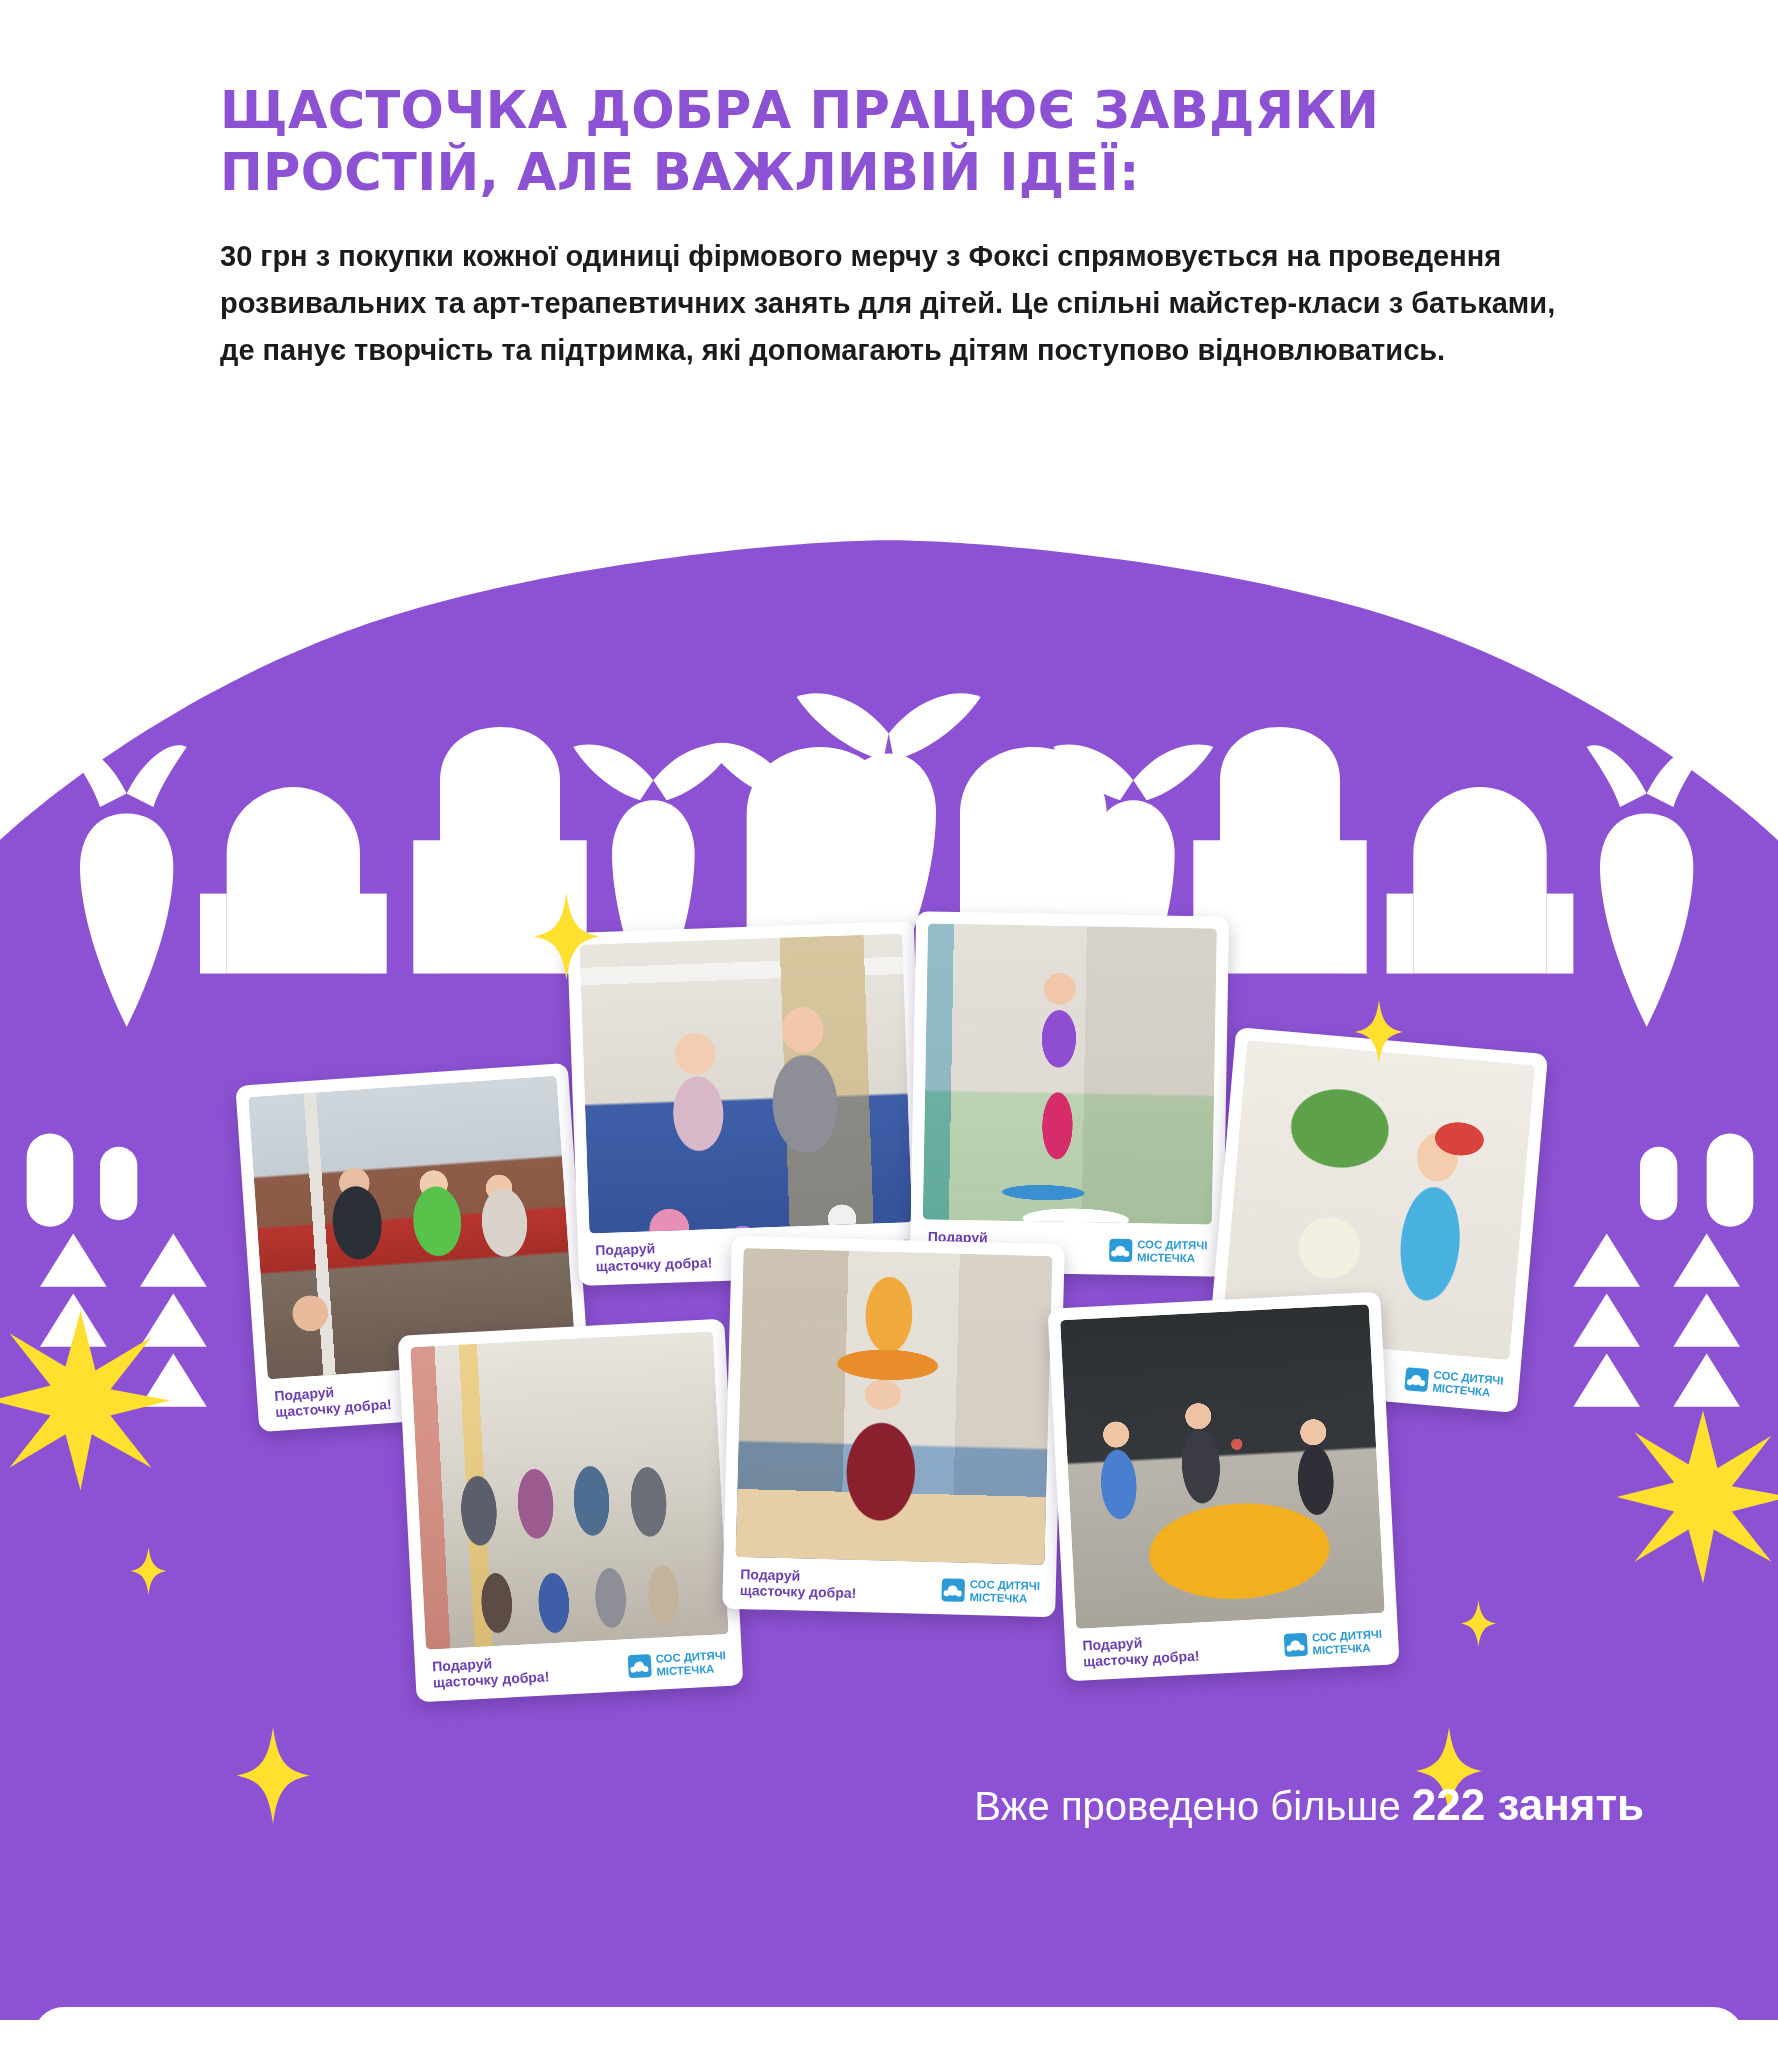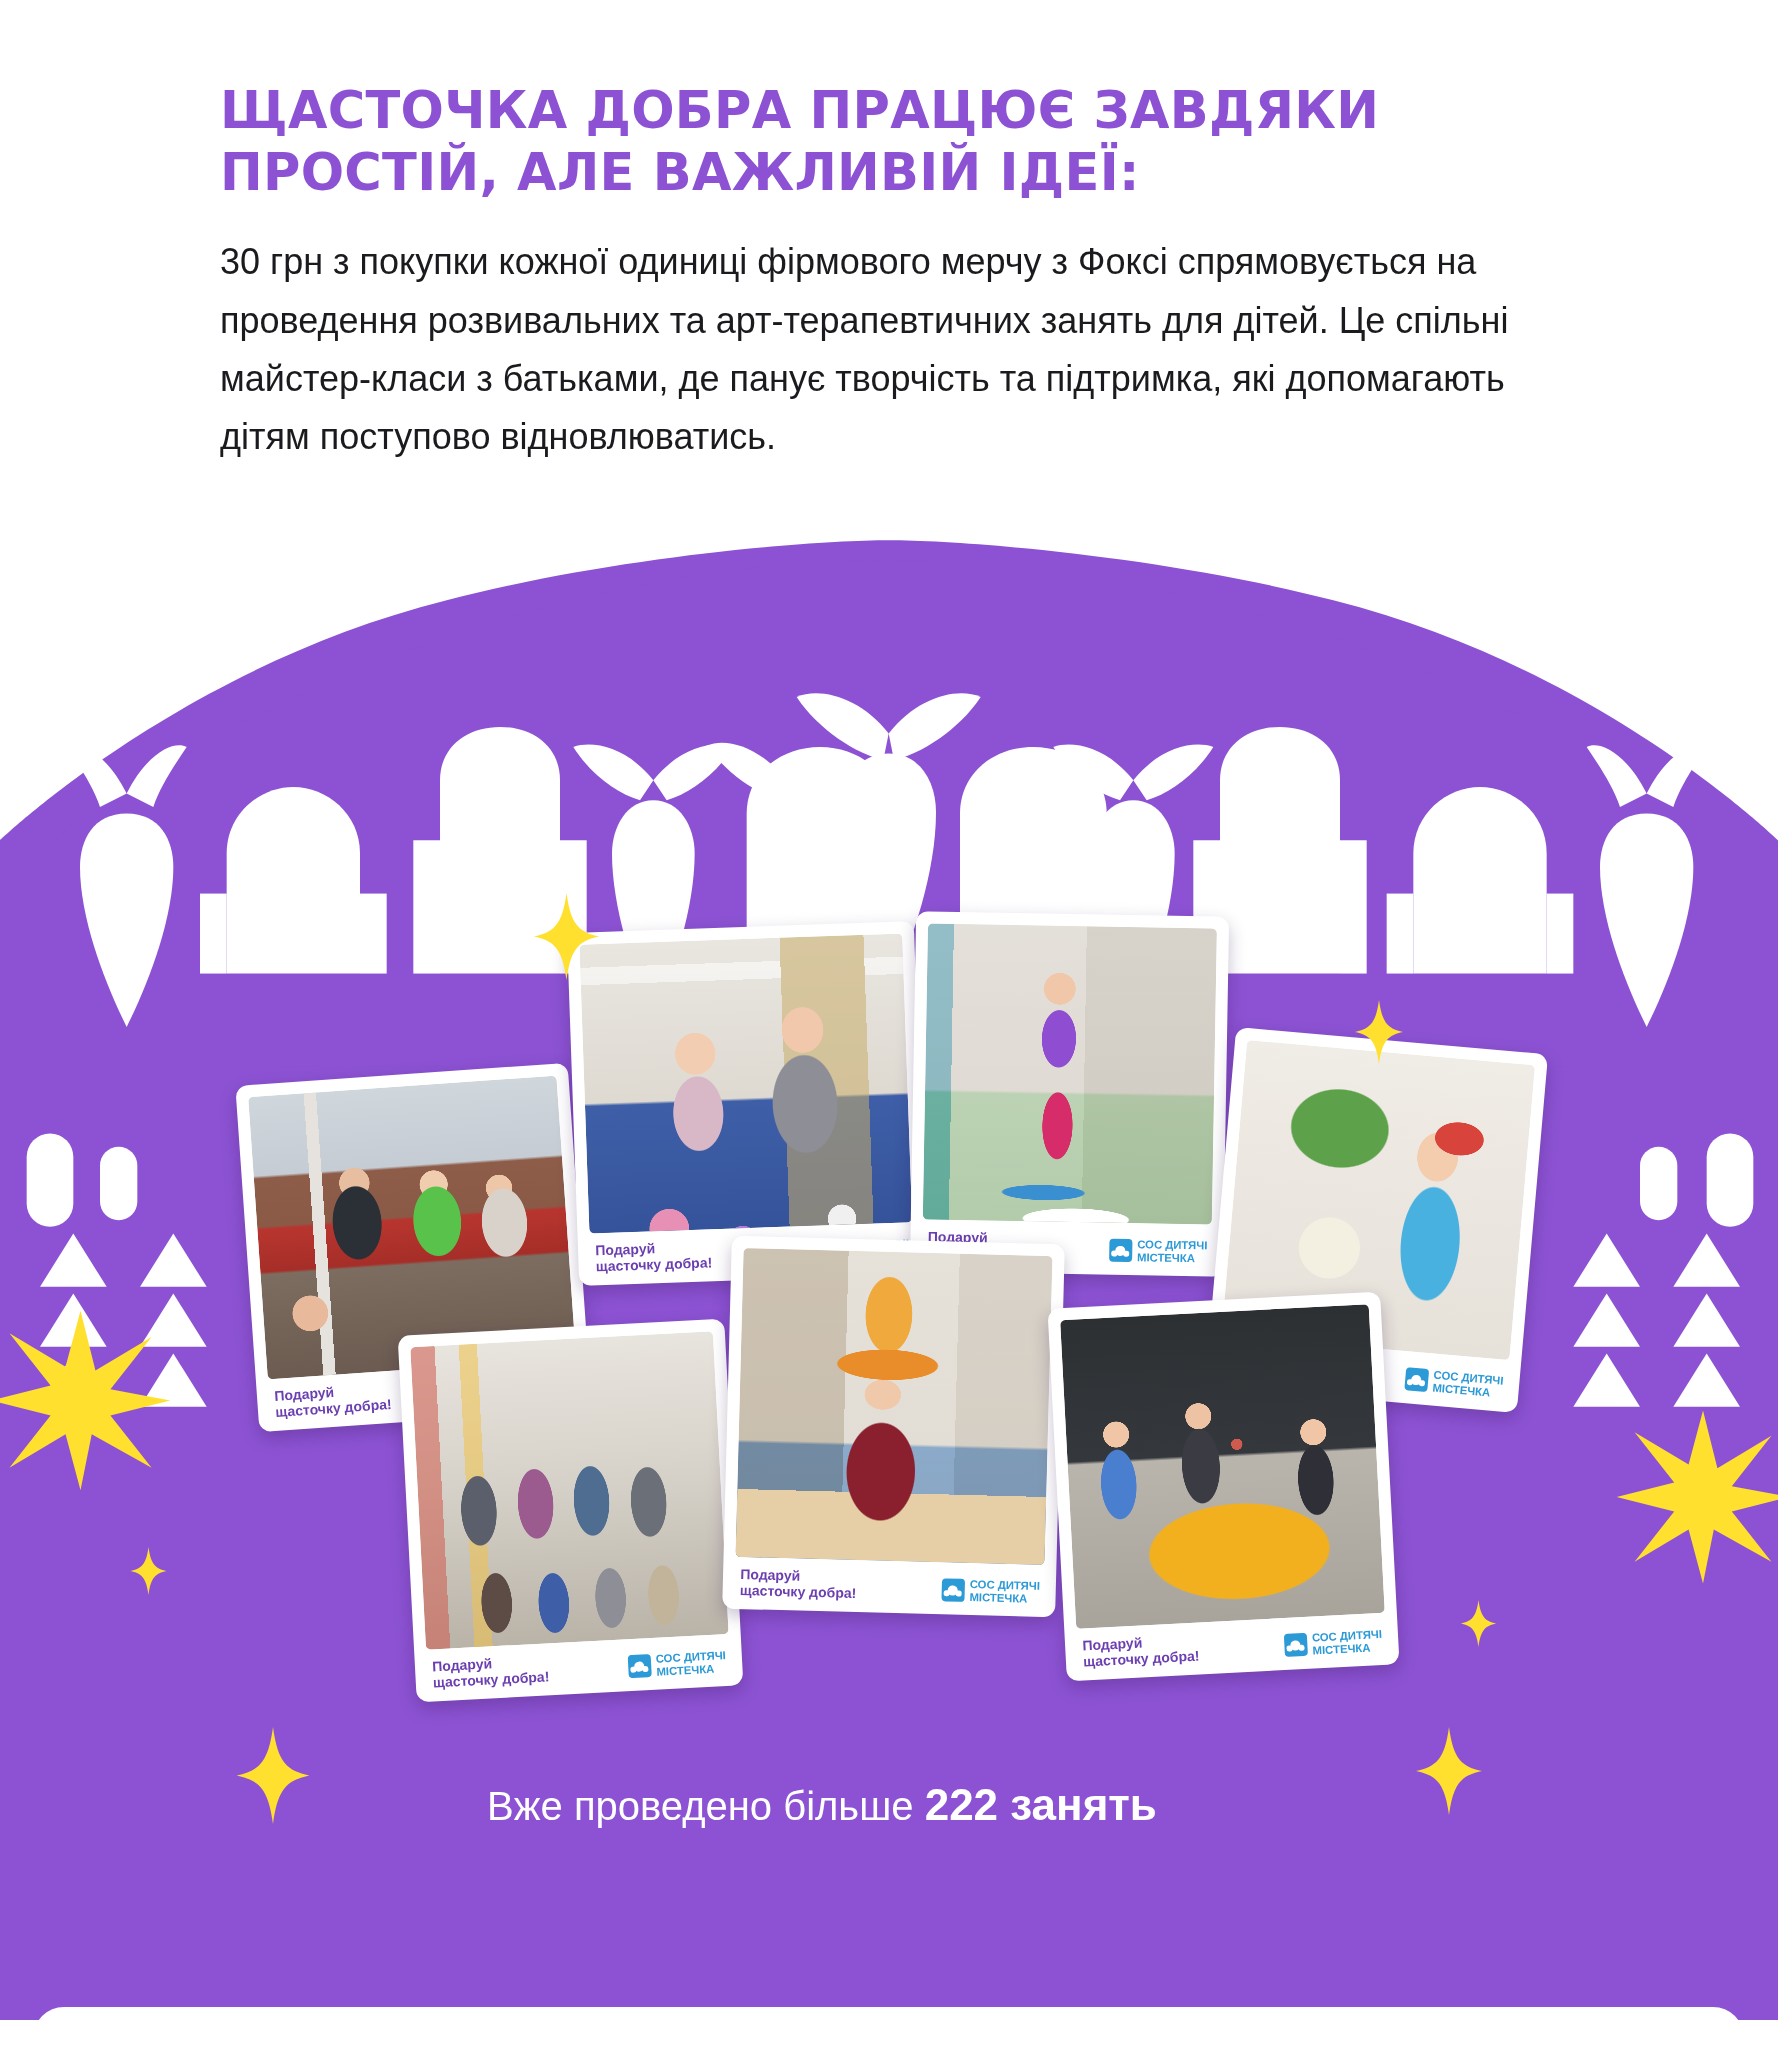--- a/index.html
+++ b/index.html
@@ -31,24 +31,24 @@
     font-size: 51px;
     line-height: 1.22;
     font-weight: bold;
     letter-spacing: 0.3px;
     margin: 0 0 29px 0;
     text-transform: uppercase;
     font-family: "DejaVu Sans", sans-serif;
   }
   .intro-body {
     color: #1b1b1f;
-    font-size: 36px;
+    font-size: 29px;
     line-height: 1.62;
     margin: 0;
-    font-weight: 400;
+    font-weight: 700;
   }
 
   
   .purple-area {
     position: absolute;
     left: 0;
     top: 467px;
     width: 1778px;
     height: 1553px;
     z-index: 5;
@@ -129,21 +129,21 @@
   
   .star4 { position: absolute; z-index: 22; }
   .burst { position: absolute; z-index: 21; }
 
   
   .stats {
     position: absolute;
     left: 0;
     top: 1773px;
     width: 1644px;
-    text-align: center;
+    text-align: right;
     z-index: 30;
     color: #ffffff;
     font-size: 40px;
     line-height: 1.45;
     font-weight: 500;
   }
   .stats b {
     font-weight: bold;
     font-size: 44px;
   }

